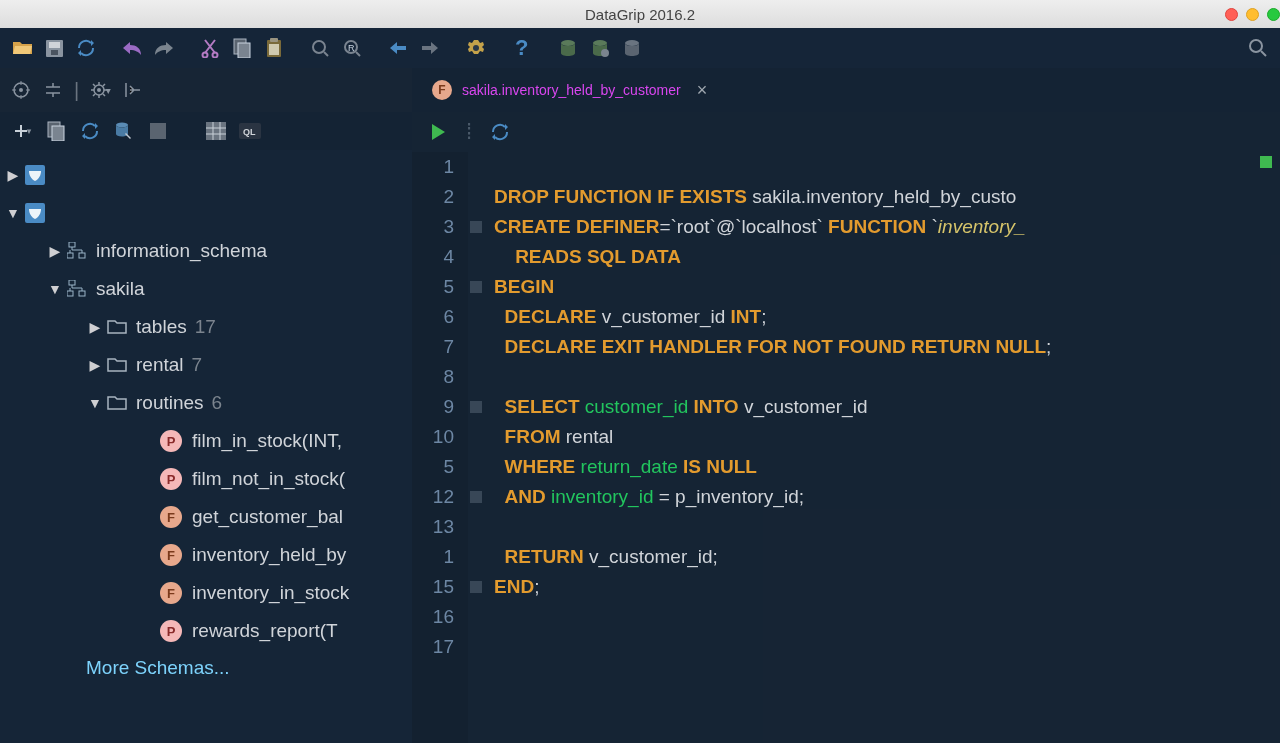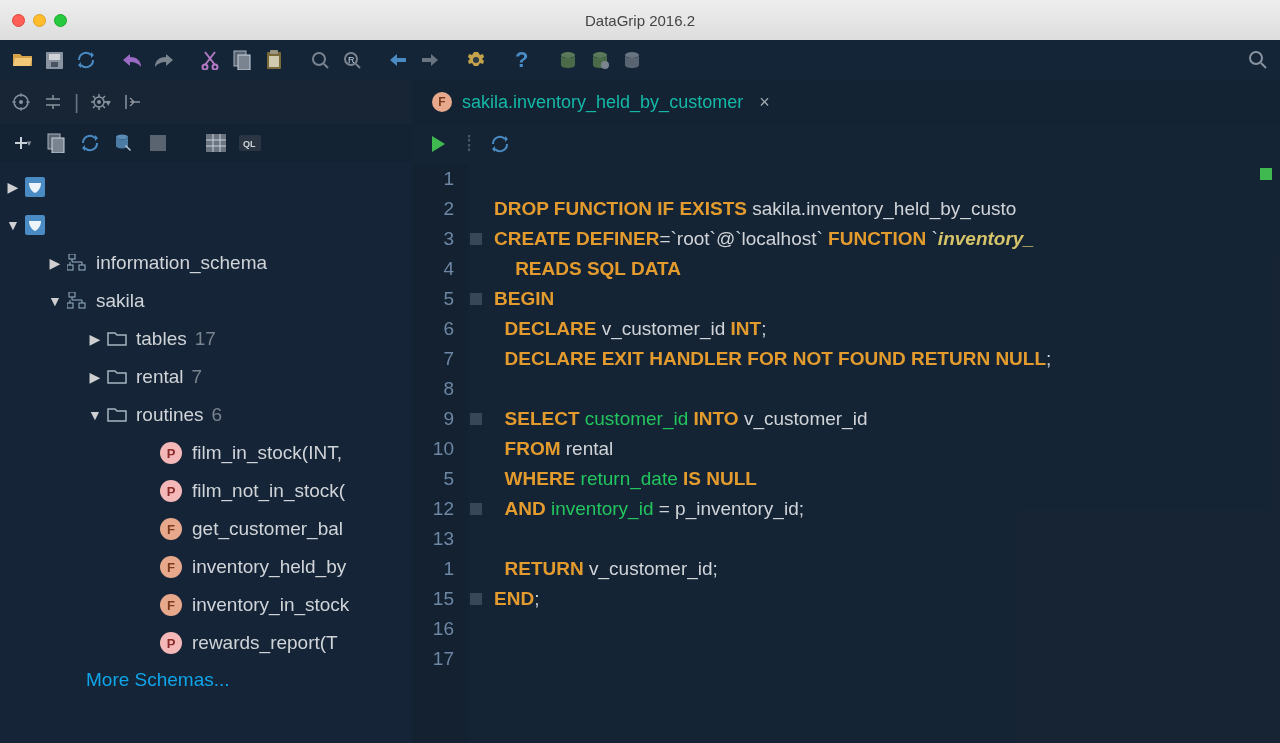--- a/index.html
+++ b/index.html
@@ -1,19 +1,19 @@
 <!DOCTYPE html>
 <html><head>
 <meta charset="utf-8">
 <style>
 * { margin: 0; padding: 0; box-sizing: border-box; font-family: -apple-system, "Helvetica Neue", Arial, sans-serif; }
 body { background: #1a2939; color: #b0b8c0; overflow: hidden; width: 1280px; height: 743px; position: relative; }
 
 
-.titlebar { height: 40px; background: linear-gradient(#eeeeee, #dddddd); display: flex; align-items: center; position: relative; }
+.titlebar { height: 28px; background: linear-gradient(#eeeeee, #dddddd); display: flex; align-items: center; position: relative; justify-content: flex-end; }
 .traffic-lights { display: flex; gap: 8px; padding-left: 12px; }
 .traffic-light { width: 13px; height: 13px; border-radius: 50%; }
 .tl-close { background: #ff5f56; border: 1px solid #e0443e; }
 .tl-min { background: #ffbd2e; border: 1px solid #dea123; }
 .tl-max { background: #27c93f; border: 1px solid #1aab29; }
 .titlebar-title { position: absolute; left: 50%; transform: translateX(-50%); color: #444; font-size: 15px; }
 
 
 .main-toolbar { height: 40px; background: rgba(20,35,55,0.7); display: flex; align-items: center; padding: 0 8px; gap: 4px; }
 .tb-btn { width: 28px; height: 28px; display: flex; align-items: center; justify-content: center; cursor: pointer; border-radius: 3px; }
@@ -31,56 +31,56 @@
 .sidebar-header-icons .tb-btn { width: 26px; height: 26px; }
 
 .sidebar-toolbar { height: 38px; display: flex; align-items: center; padding: 0 8px; gap: 6px; background: rgba(20,33,48,0.4); }
 .sidebar-toolbar .tb-btn { width: 28px; height: 28px; }
 
 .tree { flex: 1; overflow: auto; padding-top: 6px; font-size: 19px; color: #d0d4d9; }
 .tree-row { display: flex; align-items: center; height: 38px; padding-left: 6px; cursor: pointer; white-space: nowrap; overflow: hidden; }
 .tree-arrow { width: 18px; text-align: center; color: #cfcfd2; font-size: 14px; margin-right: 2px; }
 .tree-icon { width: 22px; height: 22px; margin-right: 8px; display: flex; align-items: center; justify-content: center; flex-shrink: 0; }
 .tree-count { color: #7b848e; margin-left: 8px; }
-.tree-more { color: #0ea5e9; padding-left: 86px; height: 36px; display:flex; align-items:center; cursor:pointer; }
+.tree-more { color: #7dd3fc; padding-left: 86px; height: 36px; display:flex; align-items:center; cursor:pointer; }
 
 .indent-0 { padding-left: 4px; }
 .indent-1 { padding-left: 46px; }
 .indent-2 { padding-left: 86px; }
 .indent-r { padding-left: 160px; }
 
 .routine-badge { width: 22px; height: 22px; border-radius: 50%; display: flex; align-items: center; justify-content: center; font-size: 13px; font-weight: bold; margin-right: 10px; flex-shrink: 0; }
 .badge-p { background: #f5b8b8; color: #8a2a2a; }
 .badge-f { background: #e7a88c; color: #7a3a1c; }
 
 
 .editor-area { flex: 1; display: flex; flex-direction: column; position: relative; background: rgba(14,28,44,0.35); }
 
 .tab-bar { height: 44px; display: flex; align-items: center; padding: 0 10px; background: rgba(20,35,52,0.4); }
 .tab { display: flex; align-items: center; height: 36px; padding: 0 10px; gap: 10px; cursor: pointer; }
 .tab-badge { width: 20px; height: 20px; border-radius: 50%; background: #e7a88c; color: #7a3a1c; display: flex; align-items: center; justify-content: center; font-size: 12px; font-weight: bold; }
-.tab-label { font-size: 18px; color: #14b8a6; }
+.tab-label { font-size: 14px; color: #d946ef; }
 .tab-close { color: #a0a8b0; font-size: 18px; cursor: pointer; margin-left: 6px; }
 
 .editor-toolbar { height: 40px; display: flex; align-items: center; padding: 0 12px; gap: 14px; }
 
 .gutter-status { position: absolute; right: 8px; top: 88px; width: 12px; height: 12px; background: #3fb950; }
 
 .code-area { flex: 1; display: flex; font-family: Menlo, Consolas, monospace; font-size: 19px; line-height: 30px; overflow: hidden; }
 .gutter { width: 56px; text-align: right; padding-right: 14px; color: #6d87a4; background: rgba(0,0,0,0.06); user-select: none; position:relative; }
 .gutter-line { height: 30px; }
 .fold-marks { width: 18px; position: relative; }
 .fold-mark { position: absolute; left: 2px; width: 12px; height: 12px; background: #7a8a9a; opacity:0.35; }
 .code { flex: 1; padding-left: 8px; color: #d0d4d9; white-space: pre; overflow: hidden; }
 .code-line { height: 30px; }
 
 
 .kw { color: #e39b2e; font-weight: bold; }
 .id { color: #22c55e; }
-.fn { color: #d6c46a; font-style: italic; font-weight: bold; }
+.fn { color: #d6c46a; font-style: italic; }
 
 svg { display: block; }
 </style>
 </head>
 <body>
 
 <div class="titlebar">
   <div class="traffic-lights">
     <div class="traffic-light tl-close"></div>
     <div class="traffic-light tl-min"></div>

